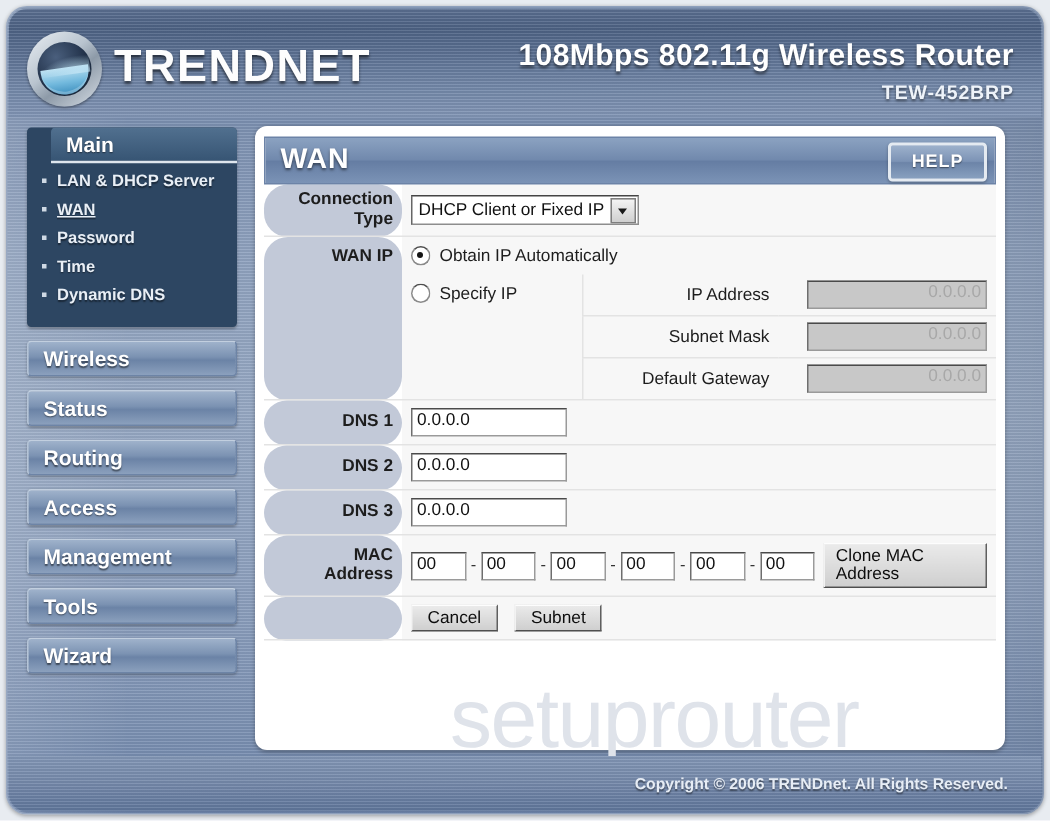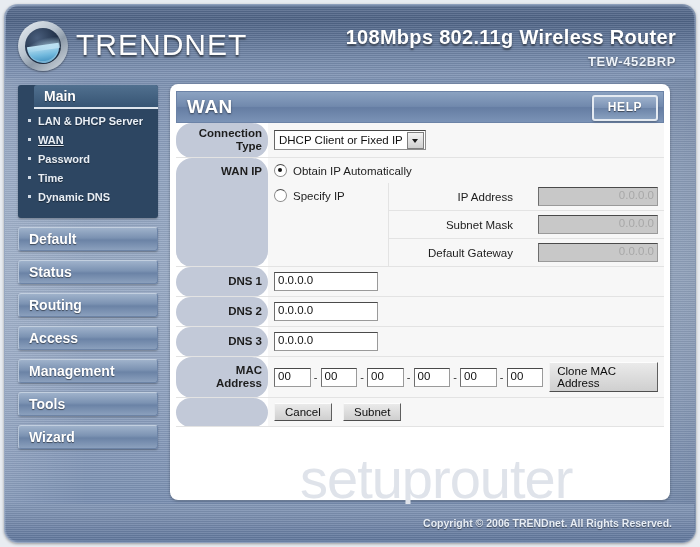--- a/index.html
+++ b/index.html
@@ -50,21 +50,21 @@
     transform:rotate(-8deg);
     box-shadow:0 -3px 0 -1px rgba(255,255,255,.25) inset;
     z-index:2;
   }
   .logo-wave::before{
     content:"";position:absolute;left:-1px;top:-7px;width:34px;height:12px;
     background:radial-gradient(ellipse at 75% 100%, rgba(190,226,243,.95) 0%, rgba(190,226,243,0) 70%);
   }
   .brand{
     position:absolute;left:70px;top:22px;
-    font-size:30px;font-weight:normal;letter-spacing:1px;color:#fdfdfd;
+    font-size:30px;font-weight:bold;letter-spacing:1px;color:#fdfdfd;
     text-shadow:0 2px 2px rgba(0,0,0,.55);
   }
   .model-line1{
     position:absolute;right:18px;top:20px;
     font-size:20px;font-weight:bold;color:#ffffff;letter-spacing:.3px;
     text-shadow:0 2px 2px rgba(0,0,0,.5);
   }
   .model-line2{
     position:absolute;right:18px;top:48px;
     font-size:13px;font-weight:bold;color:#eef3f9;letter-spacing:.6px;
@@ -242,21 +242,21 @@
       <div class="menu-head">Main</div>
       <ul class="menu-sub">
         <li><span>LAN &amp; DHCP Server</span></li>
         <li class="active"><span>WAN</span></li>
         <li><span>Password</span></li>
         <li><span>Time</span></li>
         <li><span>Dynamic DNS</span></li>
       </ul>
     </div>
 
-    <div class="menu-btn">Default</div>
+    <div class="menu-btn">Wireless</div>
     <div class="menu-btn">Status</div>
     <div class="menu-btn">Routing</div>
     <div class="menu-btn">Access</div>
     <div class="menu-btn">Management</div>
     <div class="menu-btn">Tools</div>
     <div class="menu-btn">Wizard</div>
   </div>
 
   <div class="panel">
     <div class="panel-pad">

